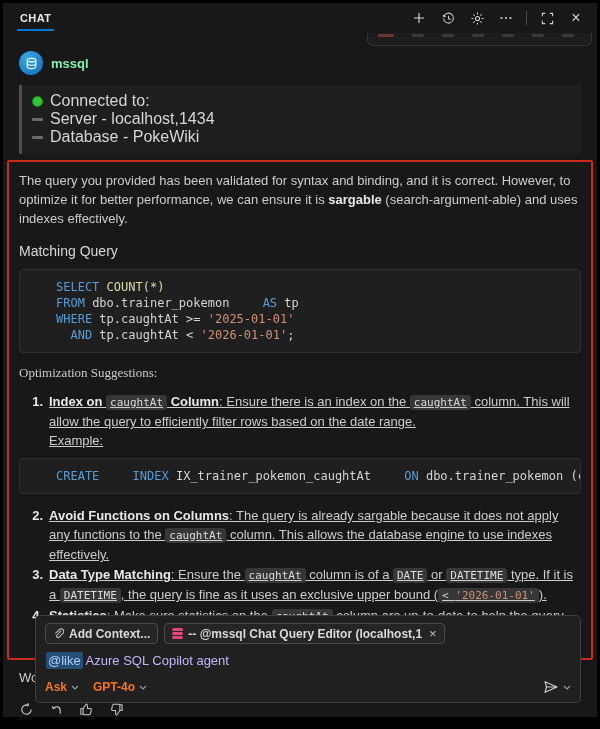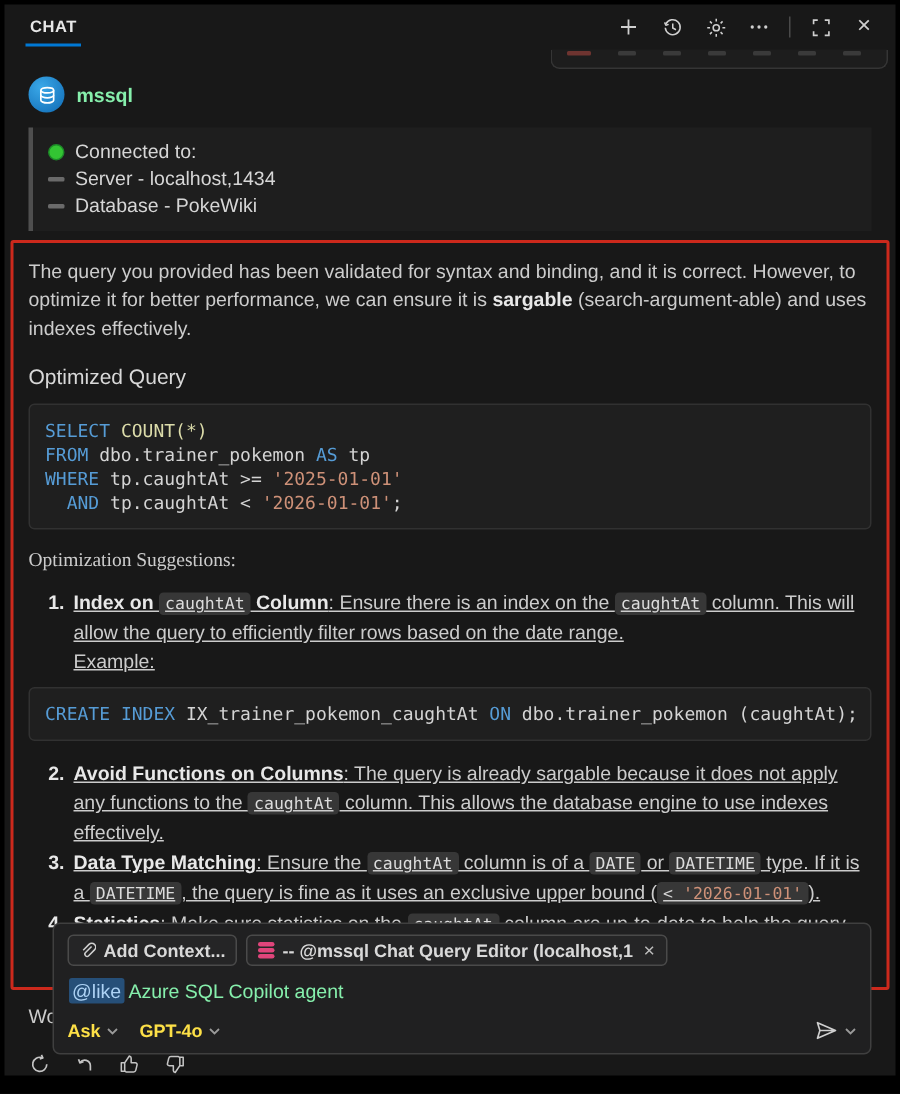--- a/index.html
+++ b/index.html
@@ -27,30 +27,30 @@
   .sliver i.red{background:#6e3430;width:16px;}
   
   .msg-head{display:flex;align-items:center;gap:8px;padding:18px 16px 8px;}
   .avatar{width:24px;height:24px;border-radius:50%;
     background:radial-gradient(circle at 35% 30%,#3aa8e8,#0f6ab4);
     display:flex;align-items:center;justify-content:center;flex:none;}
   .author{font-size:13px;font-weight:bold;color:#86efac;}
   
   .conn{margin:2px 16px 6px;background:#1e1e1e;border-left:3px solid #4f4f4f;
     padding:7px 10px 8px 10px;}
-  .conn-row{display:flex;align-items:center;gap:7px;font-size:13px;line-height:18px;color:#d6d6d6;}
+  .conn-row{display:flex;align-items:center;gap:7px;font-size:16px;line-height:18px;color:#d6d6d6;}
   .dot{width:11px;height:11px;border-radius:50%;background:#33c433;border:1px solid #1d8a28;flex:none;}
   .dash{width:11px;height:3px;border-radius:1px;background:#6a6a6a;flex:none;}
   
   .resp{margin:6px 4px 0;border:2px solid var(--err);border-radius:2px;
     padding:9px 10px 12px;font-size:13px;line-height:19px;}
   .bold{font-weight:bold;color:#e8e8e8;}
   .icode{font-family:"DejaVu Sans Mono",monospace;font-size:11px;background:var(--chipbg);
     color:#dcdcdc;border-radius:3px;padding:1px 4px;white-space:nowrap;}
-  .tk-kw{color:var(--kw);} .tk-fn{color:var(--fn);} .tk-str{color:var(--str);} .tk-pl{color:#d4d4d4;}
+  .tk-kw{color:var(--kw);margin-left:26px;} .tk-fn{color:var(--fn);} .tk-str{color:var(--str);} .tk-pl{color:#d4d4d4;}
   .h3{font-size:14px;color:#d8d8d8;margin:14px 0 8px;}
   .codeblock{background:var(--codebg);border:1px solid #313131;border-radius:4px;
     padding:9px 10px;margin:4px 0 10px;font-family:"DejaVu Sans Mono",monospace;
     font-size:12px;line-height:16px;white-space:pre;overflow:hidden;}
   .sug-head{margin:4px 0 10px;font-family:Liberation Serif, serif;}
   .sug{display:flex;gap:6px;margin:0 0 1px;}
   .sug .num{width:24px;text-align:right;flex:none;font-weight:bold;color:#e8e8e8;}
   .sug .body{flex:1;text-decoration:underline;}
   .example{margin-top:0;}
   
@@ -63,24 +63,24 @@
     border:1px solid #3f3f3f;border-radius:5px;padding:7px 9px 8px;}
   .chips{display:flex;gap:6px;align-items:center;}
   .chip{display:flex;align-items:center;gap:5px;border:1px solid #4a4a4a;border-radius:4px;
     background:#252526;padding:2px 7px;font-size:12px;font-weight:bold;color:#d9d9d9;
     height:21px;cursor:pointer;white-space:nowrap;}
   .chip .x{font-weight:normal;color:#bdbdbd;font-size:13px;margin-left:2px;cursor:pointer;}
   .dbicon{display:flex;flex-direction:column;gap:1px;}
   .dbicon i{display:block;width:11px;height:3px;border-radius:1.5px;background:#e0457b;}
   .prompt-line{padding:9px 1px 6px;font-size:13px;}
   .mention{background:#264f78;color:#aed3f5;border-radius:2px;padding:1px 2px;}
-  .ghost{color:#86efac;}
+  .ghost{color:#c4b5fd;}
   .composer-bottom{display:flex;align-items:center;gap:14px;padding-top:6px;}
   .ddl{display:flex;align-items:center;gap:4px;font-size:12px;font-weight:bold;
-    color:#fde047;cursor:pointer;}
+    color:#f97316;cursor:pointer;}
   .send{margin-left:auto;display:flex;align-items:center;gap:4px;color:#cfcfcf;cursor:pointer;}
   .chev{display:block;}
 </style>
 </head>
 <body>
 
 <div class="panel">
 
   <div class="hdr">
     <div class="tab">CHAT</div>
@@ -152,21 +152,21 @@
     </div>
     <div class="conn-row">
       <span class="dash"></span>
       <span>Database - PokeWiki</span>
     </div>
   </div>
 
   <div class="resp">
     <div><span>The query you provided has been validated for syntax and binding, and it is correct. However, to optimize it for better performance, we can ensure it is </span><span class="bold">sargable</span><span> (search-argument-able) and uses indexes effectively.</span></div>
 
-    <div class="h3">Optimized Query</div>
+    <div class="h3">Matching Query</div>
 
     <div class="codeblock"><div><span class="tk-kw">SELECT</span><span class="tk-pl"> </span><span class="tk-fn">COUNT(*)</span></div><div><span class="tk-kw">FROM</span><span class="tk-pl"> dbo.trainer_pokemon </span><span class="tk-kw">AS</span><span class="tk-pl"> tp</span></div><div><span class="tk-kw">WHERE</span><span class="tk-pl"> tp.caughtAt &gt;= </span><span class="tk-str">'2025-01-01'</span></div><div><span class="tk-pl">  </span><span class="tk-kw">AND</span><span class="tk-pl"> tp.caughtAt &lt; </span><span class="tk-str">'2026-01-01'</span><span class="tk-pl">;</span></div></div>
 
     <div class="sug-head">Optimization Suggestions:</div>
 
     <div class="sug">
       <span class="num">1.</span>
       <div class="body">
         <div><span class="bold">Index on </span><span class="icode">caughtAt</span><span class="bold"> Column</span><span>: Ensure there is an index on the </span><span class="icode">caughtAt</span><span> column. This will allow the query to efficiently filter rows based on the date range.</span></div>
         <div class="example">Example:</div>

